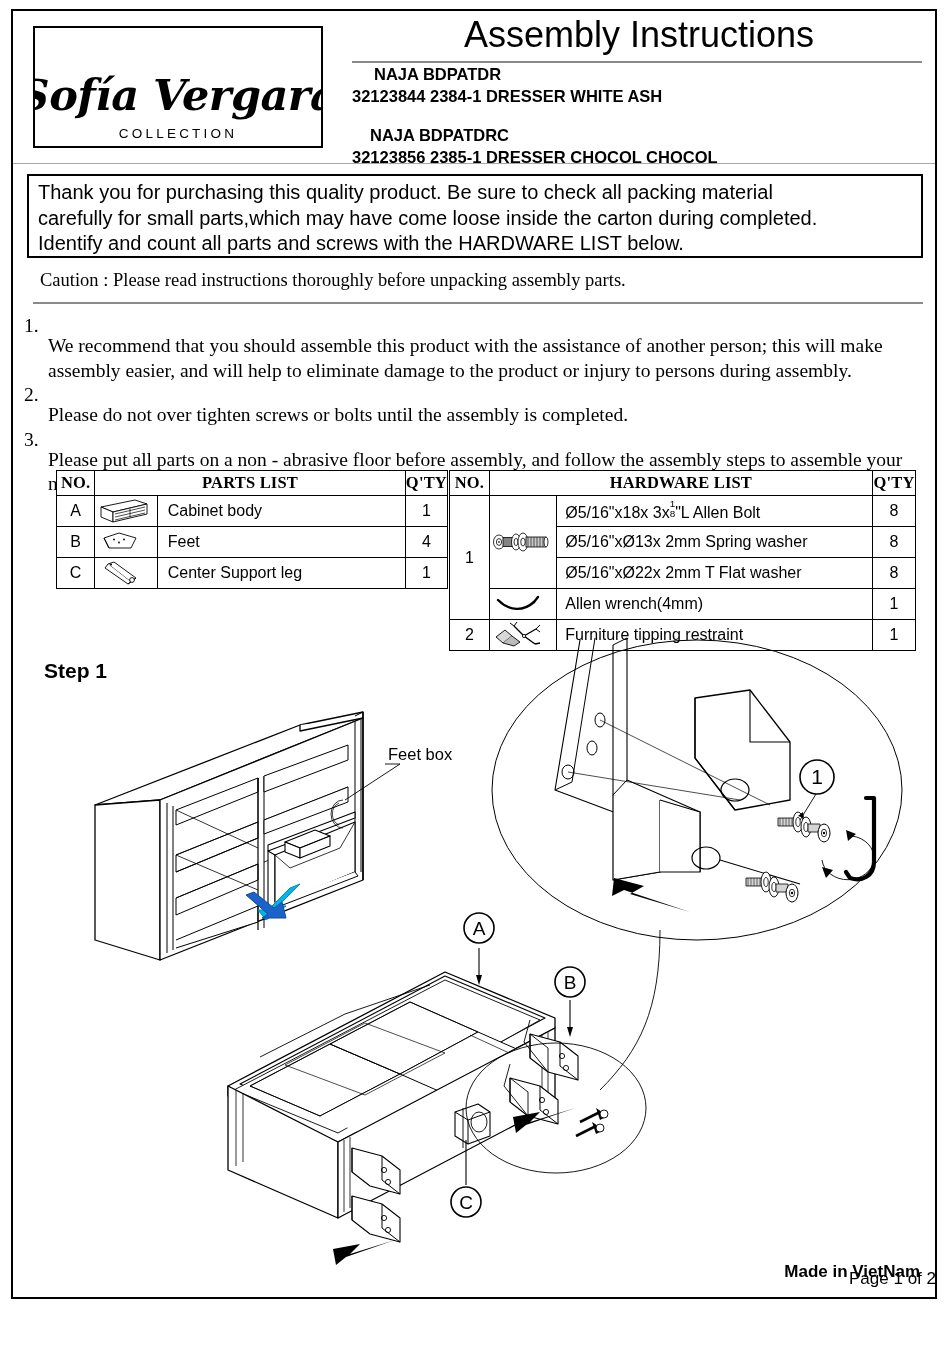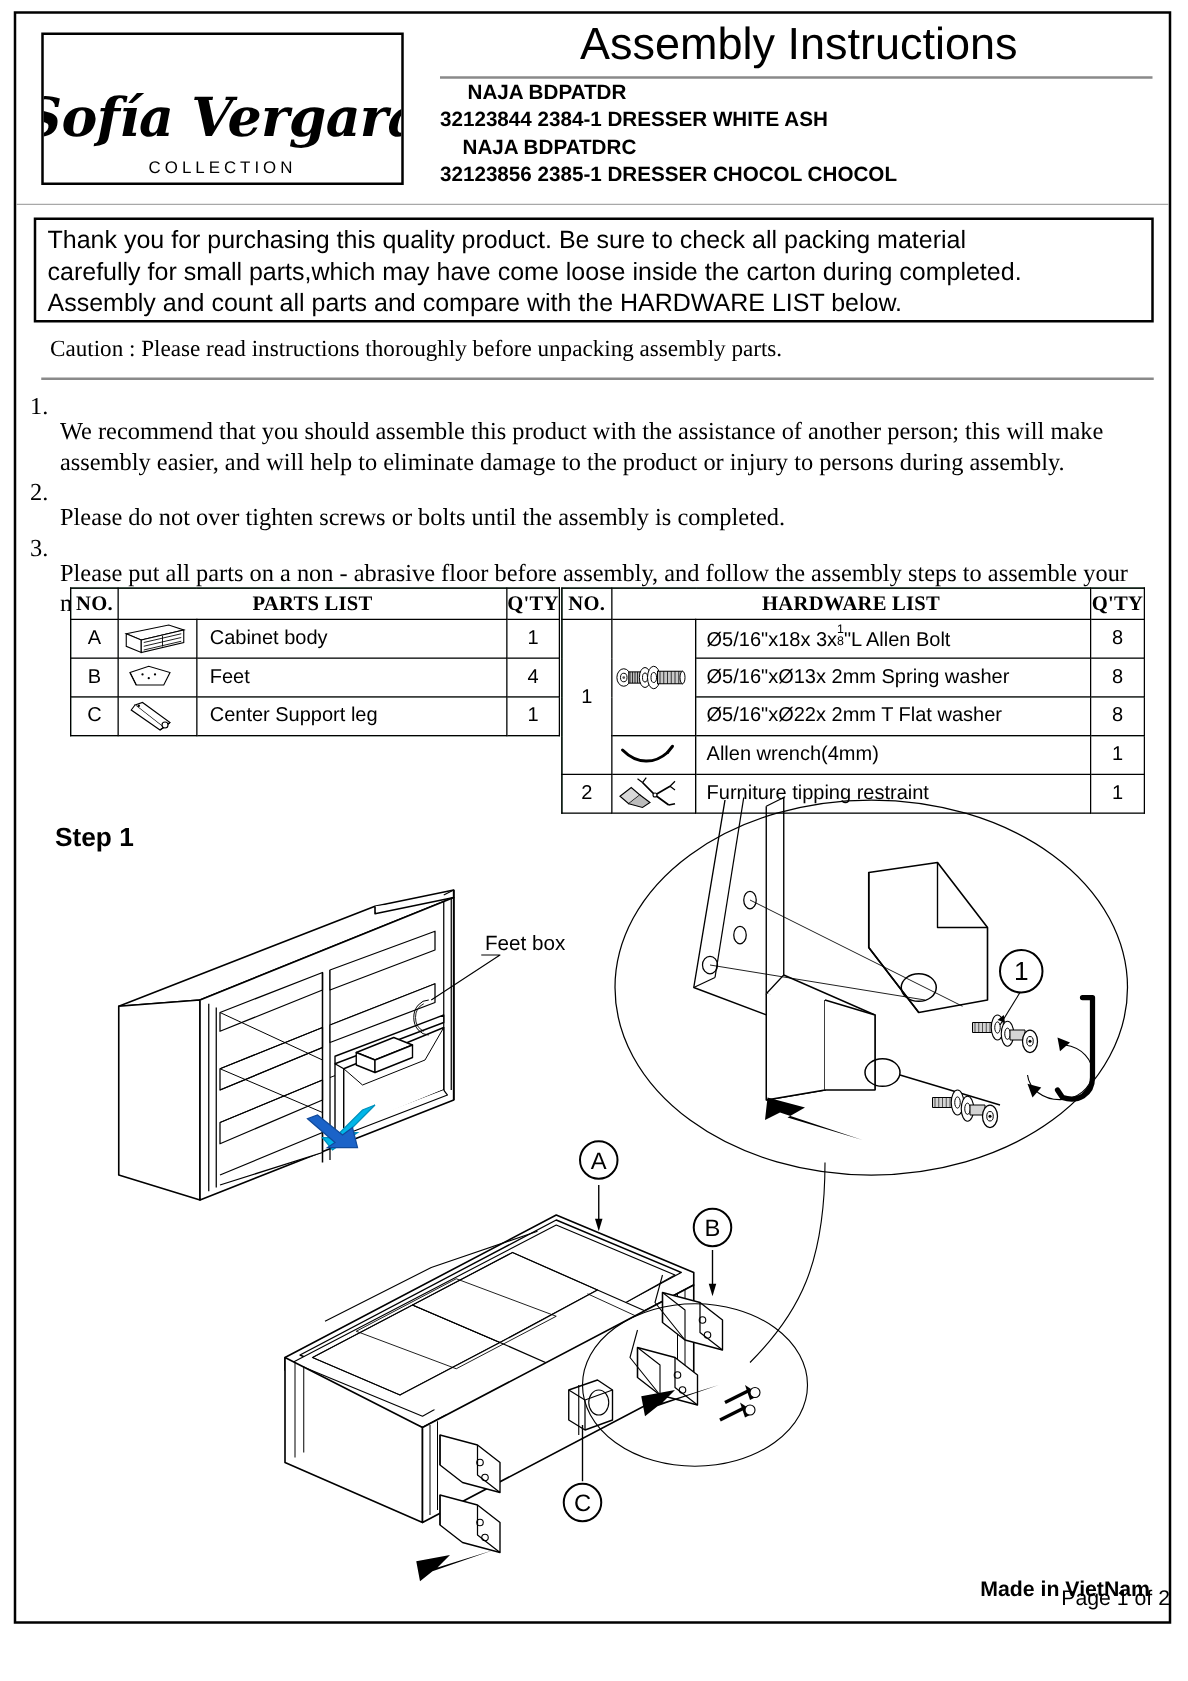--- a/index.html
+++ b/index.html
@@ -95,20 +95,21 @@
     font-size: 16.5px;
     font-weight: 700;
     line-height: 22px;
     white-space: nowrap;
   }
   .prod-lines div.ind {
     padding-left: 22px;
   }
   .prod-lines div.ind2 {
     padding-left: 18px;
+    margin-top: 17px;
   }
 
   .hdr-rule {
     position: absolute;
     left: 13px;
     top: 163px;
     width: 922px;
     height: 1px;
     background: #a8a8a8;
   }
@@ -170,21 +171,21 @@
   }
   .ins-text {
     flex: 1 1 auto;
     margin-top: 20px;
   }
 
   
   .tbl {
     position: absolute;
     border-collapse: collapse;
-    background: #14532d;
+    background: #0369a1;
   }
   .tbl td, .tbl th {
     border: 1px solid #000;
     padding: 0;
     font-weight: 400;
     background: #fff;
   }
   .tbl .hd {
     font-family: "Liberation Serif", serif;
     font-weight: 700;
@@ -268,21 +269,21 @@
     <div>32123844 2384-1 DRESSER WHITE ASH</div>
     <div class="ind2">NAJA BDPATDRC</div>
     <div>32123856 2385-1 DRESSER CHOCOL CHOCOL</div>
   </div>
 
   <div class="hdr-rule"></div>
 
   <div class="thanks-box">
     <p>Thank you for purchasing this  quality product.  Be sure to check all packing material</p>
     <p>carefully for small  parts,which may have come loose inside the carton during completed.</p>
-    <p>Assembly and count all parts and compare with the HARDWARE LIST below.</p>
+    <p>Identify and count all parts and screws with the HARDWARE LIST below.</p>
   </div>
 
   <div class="caution">Caution : Please read instructions thoroughly before unpacking assembly parts.</div>
   <div class="caution-rule"></div>
 
   <div class="instructions">
     <div class="ins-row">
       <div class="ins-num">1.</div>
       <div class="ins-text">We recommend that you should assemble this product  with the assistance of another person; this will make assembly easier, and will help to eliminate damage to the product or injury to persons during assembly.</div>
     </div>

